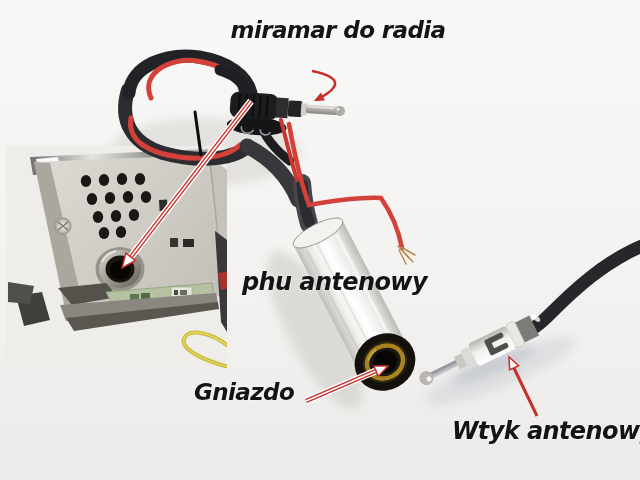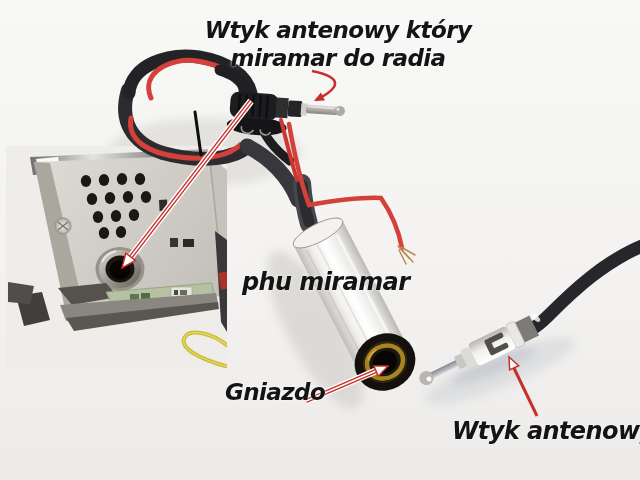--- a/index.html
+++ b/index.html
@@ -6,21 +6,21 @@
   #stage{position:relative;width:640px;height:480px;overflow:hidden;
          background:var(--color-background,#f5f4f2);
          font-family:"DejaVu Sans",sans-serif;}
   #photo-svg{position:absolute;left:0;top:0;width:640px;height:480px;}
   .lbl{position:absolute;font-style:italic;font-weight:bold;
        color:var(--color-text,#141414);letter-spacing:-0.6px;
        text-shadow:0 0 3px rgba(252,252,252,.85),0 0 1px rgba(255,255,255,.6);
        white-space:nowrap;line-height:1.22;}
   #radio-plug-label{left:202px;top:16px;width:272px;text-align:center;font-size:23px;}
   #watermark{left:242px;top:268px;font-size:24px;}
-  #amp-socket-label{left:194px;top:379px;font-size:23px;line-height:1.15;margin-left:31px;}
+  #amp-socket-label{left:194px;top:379px;font-size:23px;line-height:1.15;}
   #antenna-plug-label{left:452px;top:417px;font-size:24px;}
 </style>
 </head>
 <body>
 
 <div id="stage">
 
 <svg id="photo-svg" viewBox="0 0 640 480">
   <defs>
     <linearGradient id="bgGrad" x1="0" y1="0" x2="0" y2="1">
@@ -236,25 +236,24 @@
     <path d="M 306,401 L 378,370" stroke="#ffffff" stroke-width="1.6"></path>
     <polygon points="388,366 378.3,376.2 373.9,366" fill="#ffffff" stroke="var(--color-arrow,#c62f2a)" stroke-width="1.5"></polygon>
   </g>
   <g>
     <path d="M 537,416 L 512,364" stroke="var(--color-arrow,#c62f2a)" stroke-width="3" fill="none"></path>
     <polygon points="509,357 518.7,365.7 509.6,369.9" fill="#fdf8f6" stroke="var(--color-arrow,#c62f2a)" stroke-width="1.5"></polygon>
   </g>
 </svg>
 
 <div id="radio-plug-label" class="lbl">
-  <div>Wtyk antenowy który</div>
   <div>miramar do radia</div>
 </div>
 
-<div id="watermark" class="lbl">phu miramar</div>
+<div id="watermark" class="lbl">phu antenowy</div>
 
 <div id="amp-socket-label" class="lbl">
   <div>Gniazdo</div>
 </div>
 
 <div id="antenna-plug-label" class="lbl">Wtyk antenowy</div>
 
 </div>
 
 </body></html>

